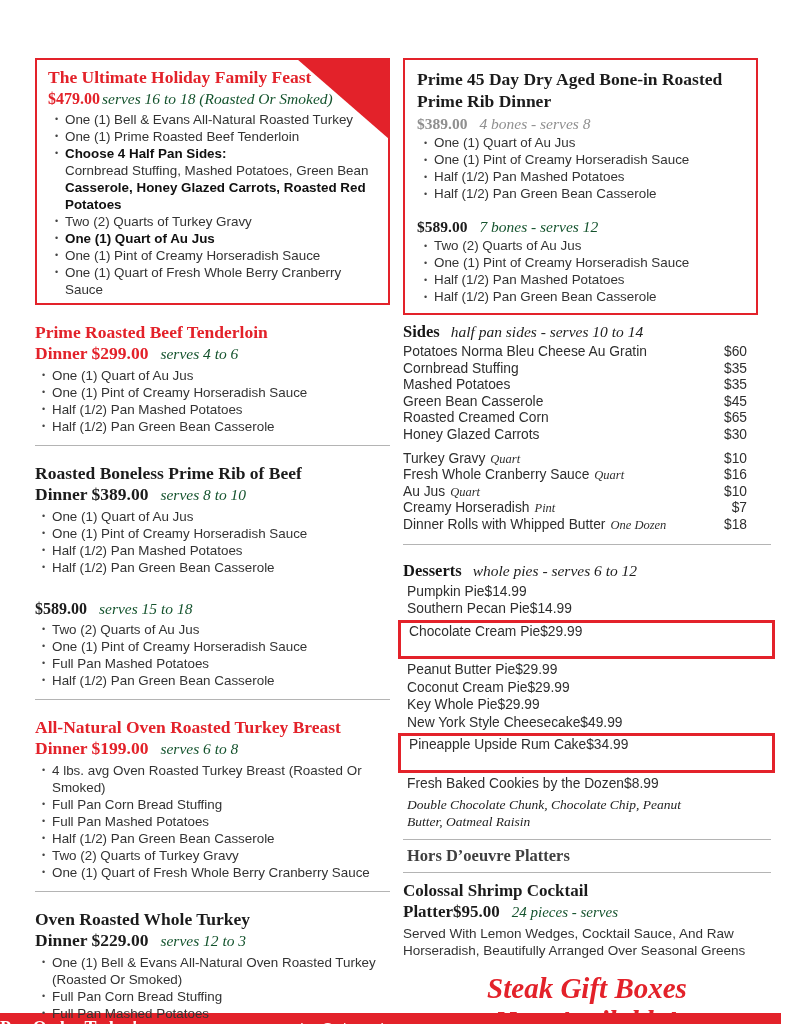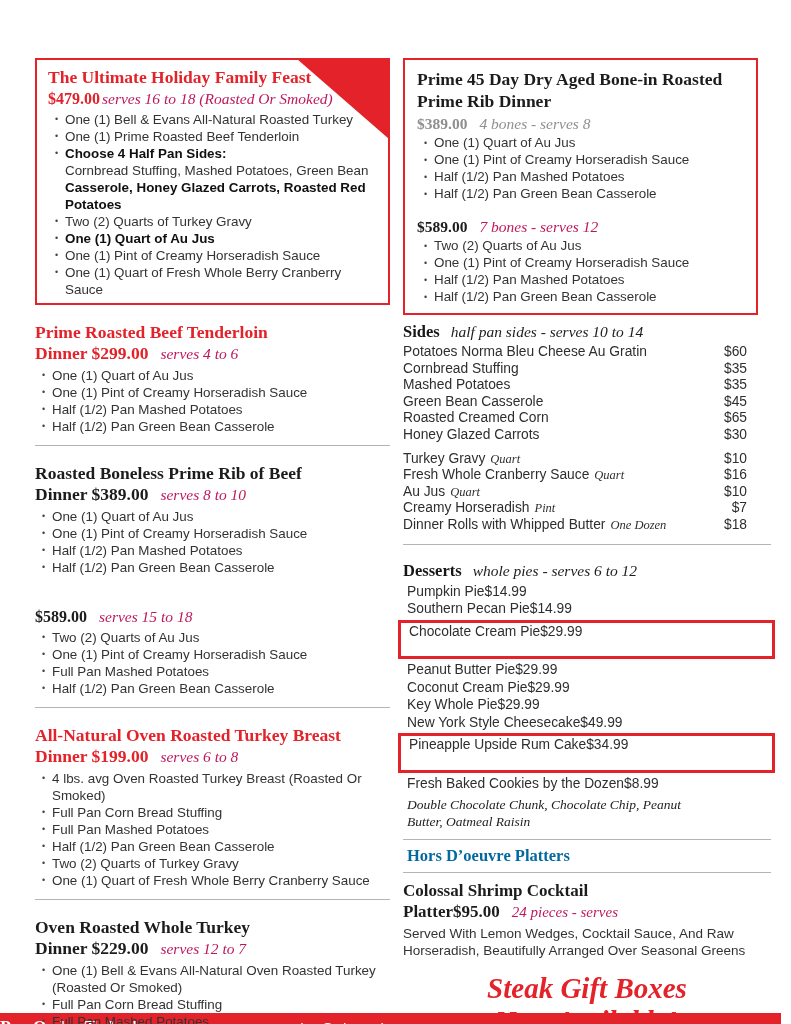--- a/index.html
+++ b/index.html
@@ -11,33 +11,33 @@
 
   .box{border:2px solid var(--accent,#e3222a);position:relative;background:#fff}
   .feast-box{padding:6px 11px 5px;margin-bottom:4px}
   .corner{position:absolute;top:-1px;right:-1px;width:0;height:0;
           border-right:92px solid var(--accent,#e3222a);border-bottom:80px solid transparent}
   .title{font-family:"Liberation Serif",serif;font-weight:700;font-size:17.5px;line-height:22px;position:relative;z-index:2}
   .red{color:var(--accent,#e3222a)}
   .dark{color:#1c1c1c}
   .priceline{font-family:"Liberation Serif",serif;font-size:16px;line-height:21px;position:relative;z-index:2}
   .price{font-weight:700}
-  .serves{font-family:"Liberation Serif",serif;font-style:italic;font-weight:400;color:#be185d;margin-left:12px;font-size:15.5px}
+  .serves{font-family:"Liberation Serif",serif;font-style:italic;font-weight:400;color:#14532d;margin-left:12px;font-size:15.5px}
   .serves.tight{margin-left:2px}
 
   .blist{list-style:none;margin-top:2px;position:relative;z-index:2}
   .brow{display:flex;font-size:13.4px;line-height:17px;color:#333}
   .brow .dot{flex:0 0 17px;text-align:center;font-size:9px;line-height:17px;color:#444}
   .brow .txt{flex:1}
   .brow.bold .txt{font-weight:700;color:#101010}
   .brow.sub .dot{visibility:hidden}
 
   .msec .stitle{font-family:"Liberation Serif",serif;font-weight:700;font-size:17.5px;line-height:21px;margin:17px 0 3px}
   hr.div{border:0;border-top:1px solid var(--divider,#b4b4b4);margin:10px 0 2px}
-  .tier2{margin-top:30px}
+  .tier2{margin-top:22px}
   .tier2 .priceline{margin-bottom:2px}
 
   .rib-box{padding:8px 12px 7px;margin-bottom:7px;width:355px}
   .rib-box .title{margin-bottom:2px}
   .rib-box .priceline{font-size:15.5px;line-height:19px}
   .rib-box .brow{line-height:16px}
   .tier + .tier{margin-top:14px}
   .tier.muted .price,.tier.muted .serves{color:var(--muted,#8f8f8f)}
 
   .lhead{font-family:"Liberation Serif",serif;font-size:16.5px;line-height:20px;margin:1px 0 2px}
@@ -45,21 +45,21 @@
   .lhead .tagline{font-style:italic;font-weight:400;margin-left:11px;font-size:15.5px;color:#1d1d1d}
   .lrow{display:flex;justify-content:space-between;font-size:13.8px;line-height:15.6px;color:#2e2e2e;padding-right:24px}
   .lrow .note{font-family:"Liberation Serif",serif;font-style:italic;font-size:12.5px;margin-left:5px}
   .lrow.gap{margin-top:7px}
 
   .desserts{margin-top:16px}
   .drow{display:flex;justify-content:flex-start;font-size:13.8px;line-height:17.5px;color:#2e2e2e;padding:0 24px 0 4px}
   .drow.highlight{border:3px solid var(--accent,#e3222a);margin:2px -4px 2px -5px;padding:0 25px 16px 8px}
   .cookies-note{font-family:"Liberation Serif",serif;font-style:italic;font-size:13.5px;line-height:17px;color:#222;margin:4px 0 0 4px;max-width:300px}
 
-  .hors-head{font-family:"Liberation Serif",serif;font-weight:700;font-size:16.5px;color:#0369a1;
+  .hors-head{font-family:"Liberation Serif",serif;font-weight:700;font-size:16.5px;color:#404040;
              border-top:1px solid var(--divider,#b4b4b4);border-bottom:1px solid var(--divider,#b4b4b4);
              padding:6px 0 6px 4px;margin:9px 0 7px}
   .shrimp .stitle{font-family:"Liberation Serif",serif;font-weight:700;font-size:17px;line-height:21px;margin:2px 0 2px}
   .shrimp .serves{font-size:15px}
   .desc{font-size:13.5px;line-height:17px;color:#333;max-width:352px}
 
   .promo{text-align:center;margin-top:13px}
   .promo-title,.promo-line2{font-family:"Liberation Serif",serif;font-style:italic;font-weight:700;
         font-size:29px;line-height:33px;color:var(--accent,#e3222a)}
   .promo-line2{display:flex;align-items:center;justify-content:flex-start;gap:6px}
@@ -225,21 +225,21 @@
           <li class="brow">
             <span class="dot">•</span>
             <span class="txt">One (1) Quart of Fresh Whole Berry Cranberry Sauce</span>
           </li>
         </ul>
     </section>
 
     <hr class="div">
 
     <section class="msec">
-      <h3 class="stitle dark"><span>Oven Roasted Whole Turkey</span><br><span>Dinner $229.00</span><span class="serves">serves 12 to 7</span></h3>
+      <h3 class="stitle dark"><span>Oven Roasted Whole Turkey</span><br><span>Dinner $229.00</span><span class="serves">serves 12 to 3</span></h3>
       <ul class="blist">
 
       <li class="brow">
             <span class="dot">•</span>
             <span class="txt">One (1) Bell &amp; Evans All-Natural Oven Roasted Turkey (Roasted Or Smoked)</span>
           </li>
           <li class="brow">
             <span class="dot">•</span>
             <span class="txt">Full Pan Corn Bread Stuffing</span>
           </li>

